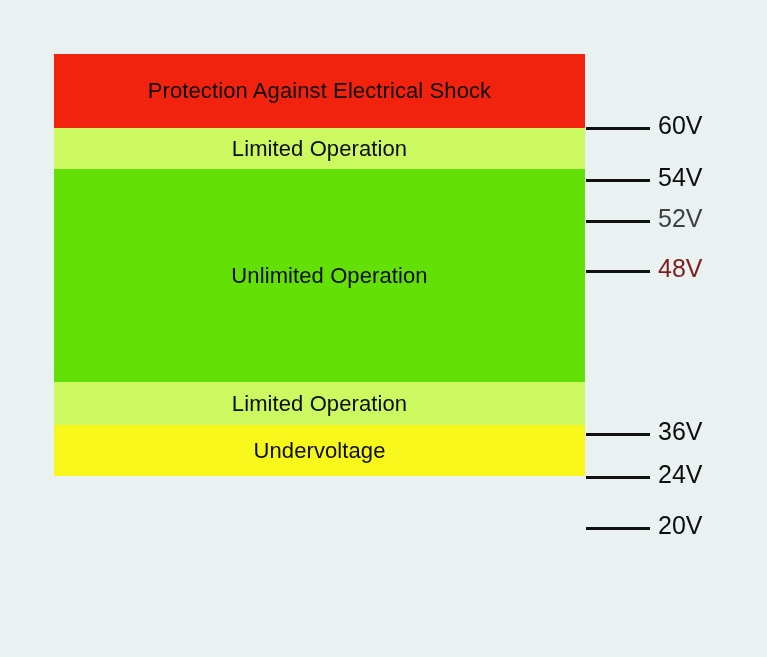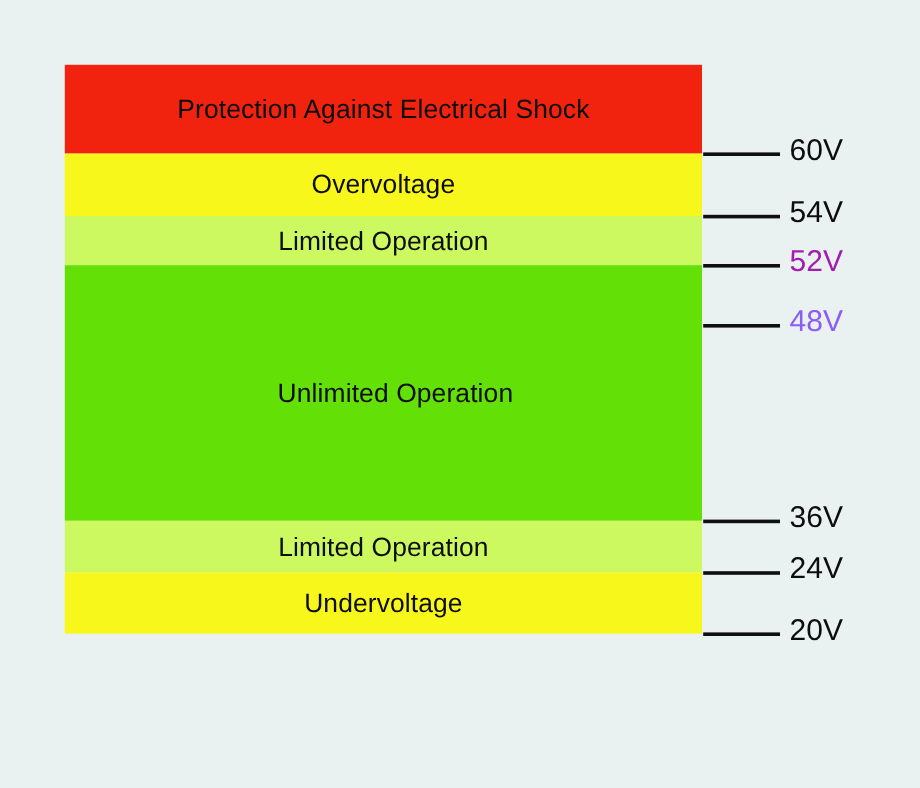--- a/index.html
+++ b/index.html
@@ -95,23 +95,20 @@
 </style>
 </head>
 <body style="background: rgb(234, 241, 241);">
 
 <div id="figure" style="background: rgb(234, 241, 241);">
 
   <div id="bar-stack" style="left: 54px; top: 54px; width: 531px; height: 546px;">
     <div class="band" style="background: rgb(242, 35, 14); height: 74px; flex: 0 0 74px;">
       <span class="band-label" style="color: rgb(13, 13, 13);">Protection Against Electrical Shock</span>
     </div>
-    <div class="band" style="background: rgb(247, 247, 28); height: 52px; flex: 0 0 52px;">
-      <span class="band-label" style="color: rgb(13, 13, 13);">Overvoltage</span>
-    </div>
     <div class="band" style="background: rgb(204, 249, 95); height: 41px; flex: 0 0 41px;">
       <span class="band-label" style="color: rgb(13, 13, 13);">Limited Operation</span>
     </div>
     <div class="band" style="background: rgb(99, 224, 5); height: 213px; flex: 0 0 213px;">
       <span class="band-label" style="color: rgb(13, 13, 13); margin-left: 20px;">Unlimited Operation</span>
     </div>
     <div class="band" style="background: rgb(204, 249, 95); height: 43px; flex: 0 0 43px;">
       <span class="band-label" style="color: rgb(13, 13, 13);">Limited Operation</span>
     </div>
     <div class="band" style="background: rgb(247, 247, 28); height: 51px; flex: 0 0 51px;">
@@ -123,25 +120,25 @@
     <div class="tick-group" style="top: 128px;">
       <span class="tick-line" style="background: rgb(16, 16, 16);"></span>
       <span class="tick-label" style="color: rgb(13, 13, 13);">60V</span>
     </div>
     <div class="tick-group" style="top: 180px;">
       <span class="tick-line" style="background: rgb(16, 16, 16);"></span>
       <span class="tick-label" style="color: rgb(13, 13, 13);">54V</span>
     </div>
     <div class="tick-group" style="top: 221px;">
       <span class="tick-line" style="background: rgb(16, 16, 16);"></span>
-      <span class="tick-label" style="color: #a21caf;">52V</span>
+      <span class="tick-label" style="color: #404040;">52V</span>
     </div>
     <div class="tick-group" style="top: 271px;">
       <span class="tick-line" style="background: rgb(16, 16, 16);"></span>
-      <span class="tick-label" style="color: #8b5cf6;">48V</span>
+      <span class="tick-label" style="color: #7f1d1d;">48V</span>
     </div>
     <div class="tick-group" style="top: 434px;">
       <span class="tick-line" style="background: rgb(16, 16, 16);"></span>
       <span class="tick-label" style="color: rgb(13, 13, 13);">36V</span>
     </div>
     <div class="tick-group" style="top: 477px;">
       <span class="tick-line" style="background: rgb(16, 16, 16);"></span>
       <span class="tick-label" style="color: rgb(13, 13, 13);">24V</span>
     </div>
     <div class="tick-group" style="top: 528px;">

